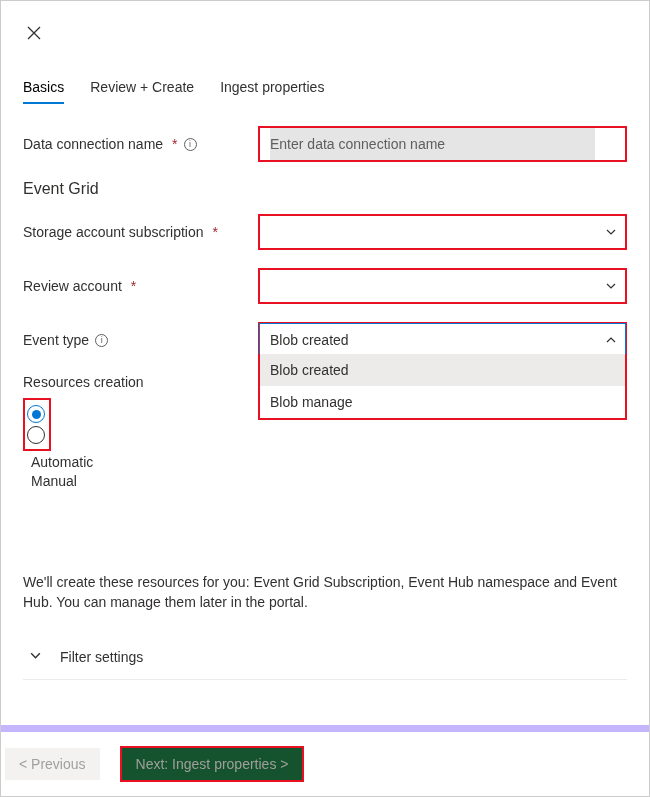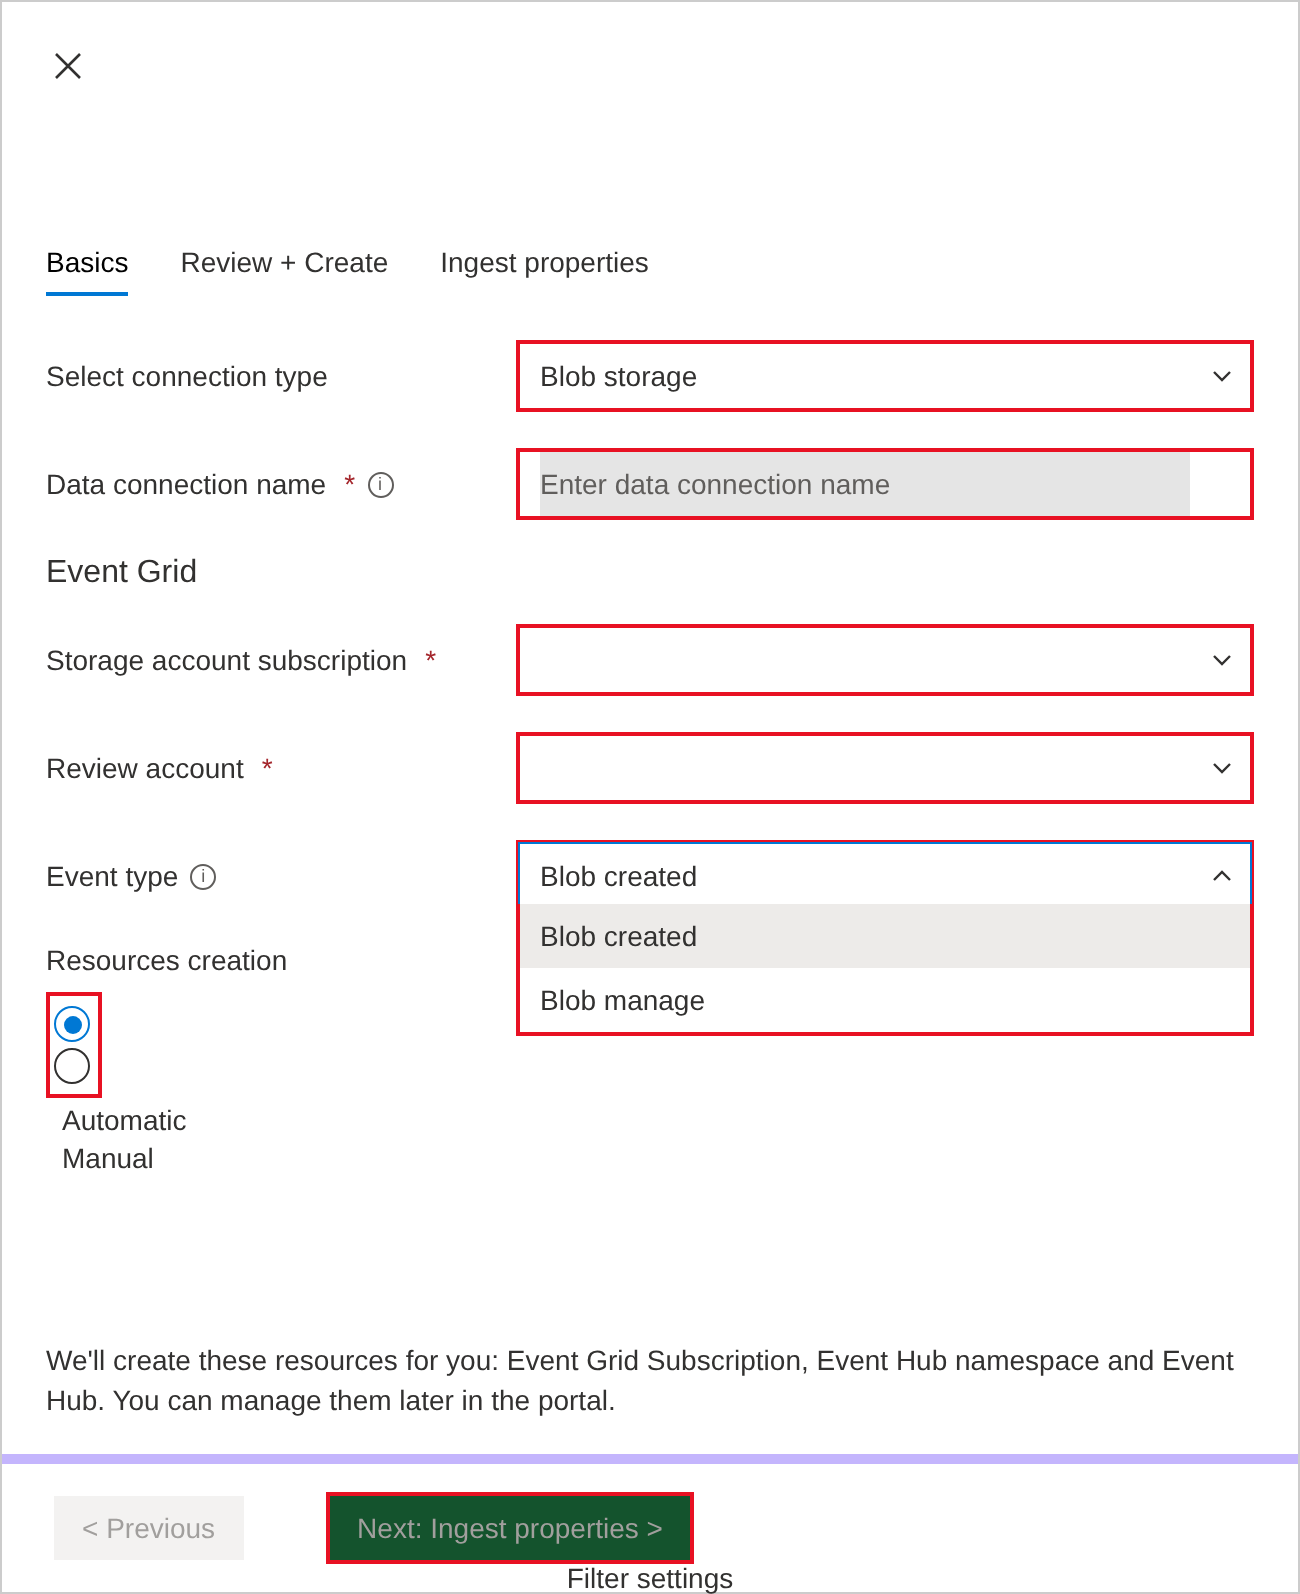--- a/index.html
+++ b/index.html
@@ -16,21 +16,21 @@
     border: 1px solid #ccc;
     position: relative;
     padding: 20px 22px 0 22px;
   }
   .header-row { display: flex; justify-content: space-between; align-items: flex-start; }
   .title { font-size: 26px; font-weight: 600; margin: 0; }
   .subtitle { font-size: 13px; color: #605e5c; margin-top: 2px; }
   .close-icon { font-size: 18px; color: #323130; cursor: pointer; line-height: 1; padding: 4px; }
 
   .tabs { display: flex; gap: 26px; margin-top: 28px; border-bottom: 1px solid transparent; }
-  .tab { padding: 4px 0 8px 0; font-size: 14px; color: #323130; cursor: pointer; position: relative; margin-top: 44px; }
+  .tab { padding: 4px 0 8px 0; font-size: 14px; color: #323130; cursor: pointer; position: relative; }
   .tab.active { color: #000; font-weight: 400; }
   .tab.active::after { content:""; position:absolute; left:0; right:0; bottom:-1px; height:2.5px; background:#0078d4; }
 
   .form { margin-top: 22px; }
   .row { display: flex; align-items: center; margin-bottom: 18px; }
   .label-col { width: 235px; font-size: 14px; color: #323130; display:flex; align-items:center; gap:6px;}
   .field-col { flex: 1; position: relative; }
 
   .section-head { font-weight: 400; font-size: 16px; margin: 4px 0 16px 0; }
 
@@ -82,29 +82,28 @@
   }
   .radio.checked { border-color:#0078d4; }
   .radio.checked .dot { width:9px; height:9px; background:#0078d4; border-radius:50%; }
 
   .help-text { font-size: 14px; color:#323130; line-height:1.45; margin-top: 80px; }
 
   .filter-row {
     display:flex; align-items:center; gap:18px;
     padding: 14px 0; border-bottom:1px solid #edebe9; margin-top:22px;
     cursor:pointer;
-    flex-direction:column;
   }
   .filter-row .chev-d { padding-left: 6px; }
 
   .footer {
     position:absolute; left:0; right:0; bottom:0;
-    border-top:5px solid #c4b5fd;
-    padding: 14px 26px;
-    display:flex; gap:41px; align-items:center;
+    border-top:7px solid #c4b5fd;
+    padding: 14px 4px;
+    display:flex; gap:20px; align-items:center;
   }
   .btn {
     height:32px; padding: 0 14px; font-size:14px; border:none; cursor:pointer;
     display:inline-flex; align-items:center;
   }
   .btn-prev { background:#f3f2f1; color:#a19f9d; }
   .btn-next-wrap { border:2px solid #e81123; }
   .btn-next { background:#14532d; color:#a19f9d; }
 
   input.text-input { border:none; width:100%; height:100%; font-family:inherit; font-size:14px; padding:0; }
@@ -124,33 +123,20 @@
   </div>
 
   <div class="tabs">
     <div class="tab active">Basics</div>
     <div class="tab">Review + Create</div>
     <div class="tab">Ingest properties</div>
   </div>
 
   <div class="form">
 
-    <div class="row">
-      <div class="label-col">Select connection type</div>
-      <div class="field-col hl">
-        <div class="field-inner">
-          <span>Blob storage</span>
-        </div>
-        <span class="chev">
-          <svg width="12" height="12" viewBox="0 0 12 12">
-              <path d="M2 4 L6 8 L10 4" fill="none" stroke="#323130" stroke-width="1.2"></path>
-            </svg>
-        </span>
-      </div>
-    </div>
 
     <div class="row">
       <div class="label-col">
         <span>Data connection name</span>
         <span class="req">*</span>
         <span class="info-icon">i</span>
       </div>
       <div class="field-col hl">
         <div class="field-inner">
           <input class="text-input" type="text" placeholder="Enter data connection name" value="" style="">

